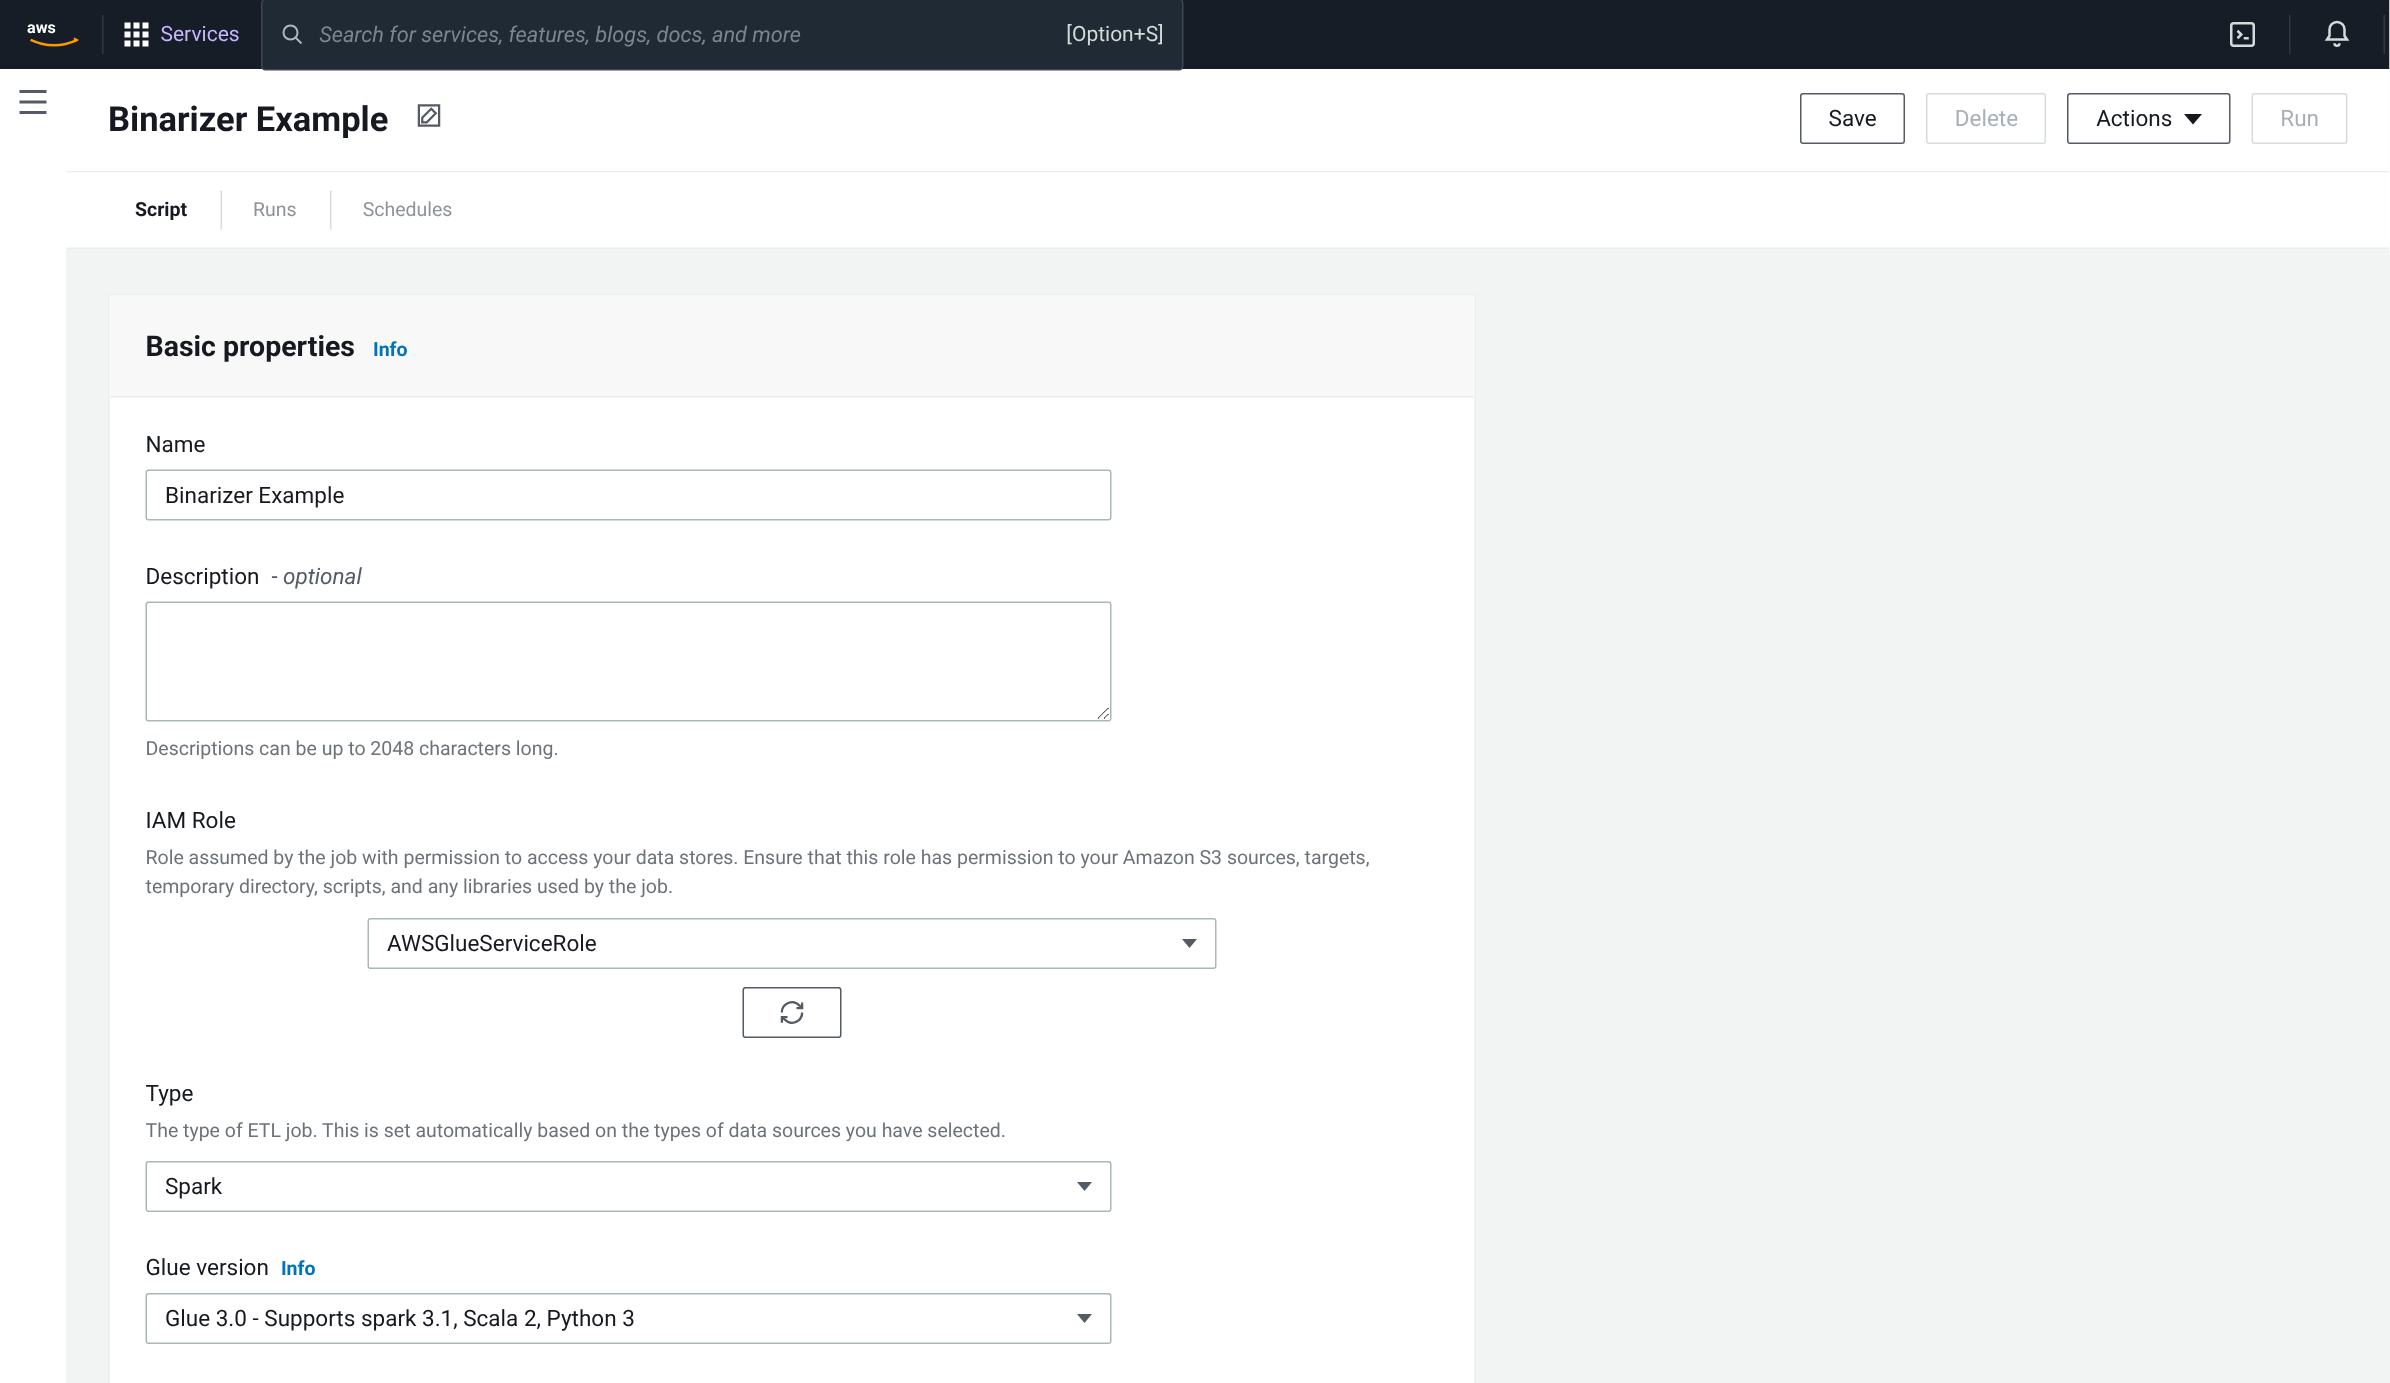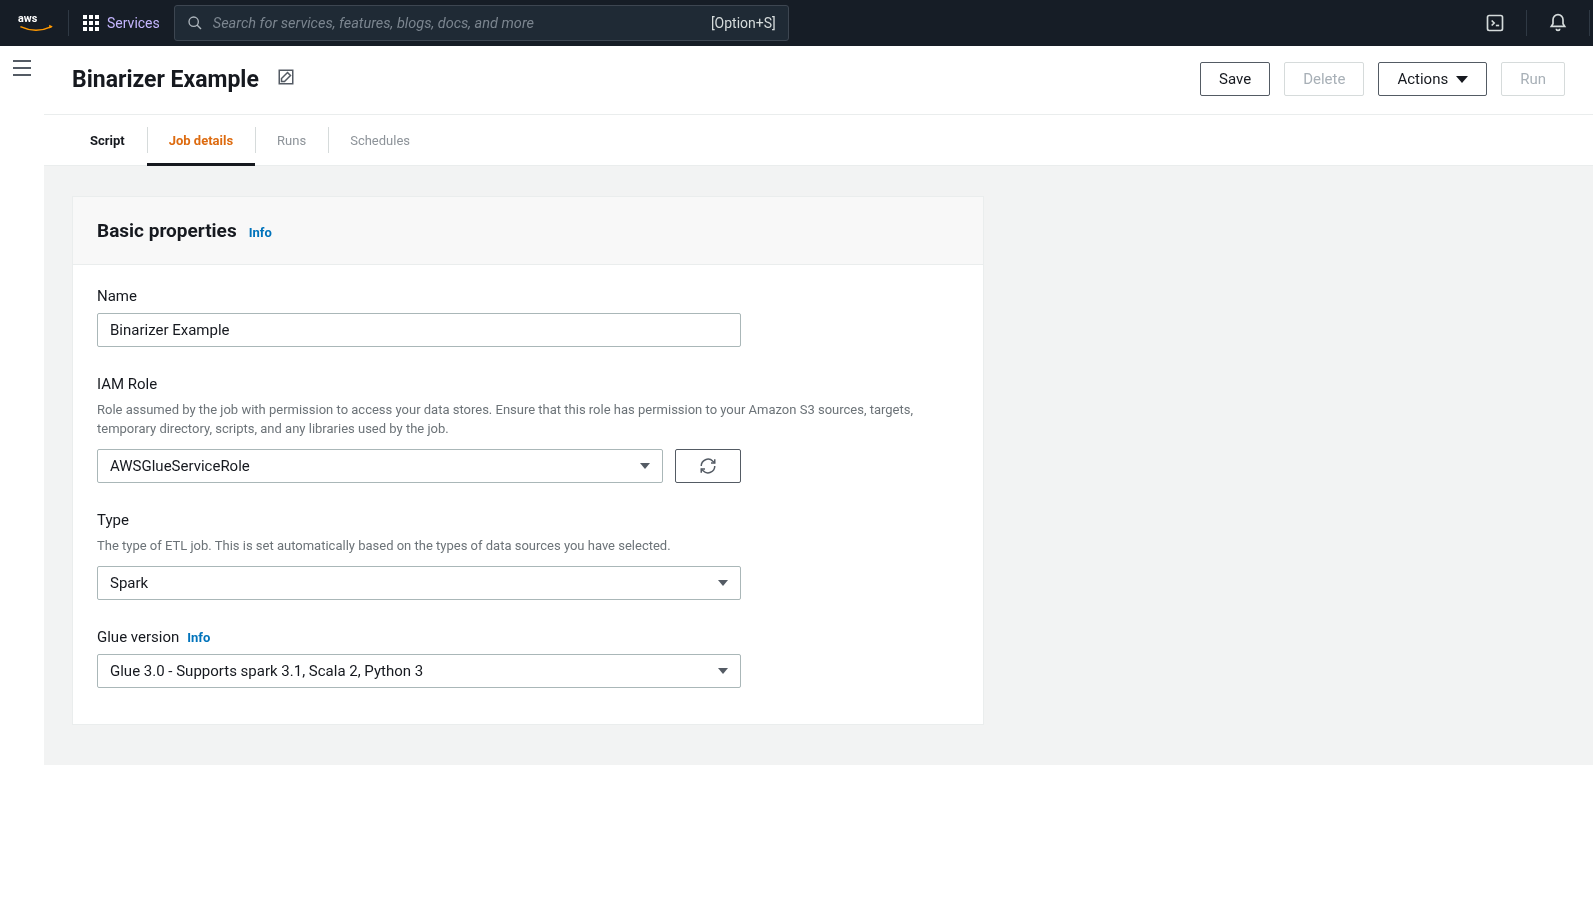--- a/index.html
+++ b/index.html
@@ -17,21 +17,21 @@
   gap: 14px;
 }
 .top-nav .sep { width:1px; height:26px; background:#2f3944; }
 .aws-logo { display:flex; align-items:center; gap:2px; }
 .aws-logo svg { display:block; }
 
 .services-link { display:flex; align-items:center; gap:8px; font-size:14px; color:#c4b5fd; cursor:pointer; }
 .grid-icon { display:grid; grid-template-columns:repeat(3,4px); grid-template-rows:repeat(3,4px); gap:2px; }
 .grid-icon span{ background:#fff; width:4px; height:4px; }
 
-.search-wrap { flex:none; display:flex; align-items:center; background:#1f2a35; border:1px solid #3d4651; border-radius:3px; height:36px; width:615px; padding:0 12px; gap:10px; color:#879196; }
+.search-wrap { flex:none; display:flex; align-items:center; background:#1f2a35; border:1px solid #3d4651; border-radius:3px; height:48px; width:615px; padding:0 12px; gap:10px; color:#879196; }
 .search-wrap input { flex:1; background:transparent; border:none; outline:none; font-size:14.5px; font-style:italic; color:#d5dbdb; }
 .search-wrap input::placeholder{ color:#7b858f; }
 .search-shortcut{ font-size:14px; color:#d5dbdb; font-style:normal;margin-left:12px; }
 
 .top-nav .spacer{ flex:1; }
 .nav-icon-btn{ display:flex; align-items:center; justify-content:center; width:34px; height:34px; color:#d5dbdb; cursor:pointer; }
 
 
 .side-toggle{ position:absolute; left:0; top:46px; width:44px; height:44px; display:flex; align-items:center; justify-content:center; cursor:pointer; }
 .side-toggle svg{ stroke:#545b64; }
@@ -78,21 +78,21 @@
 
 .text-input, .textarea, .select{
   width:644px; border:1px solid #aab7b8; border-radius:2px; font-size:15px; color:#16191f;
   padding:7px 12px; background:#fff;
 }
 .text-input{ height:34px; }
 .textarea{ height:80px; resize:both; }
 .select{ height:34px; display:flex; align-items:center; justify-content:space-between; cursor:pointer; }
 .select .caret{ width:0;height:0;border-left:5px solid transparent;border-right:5px solid transparent;border-top:6px solid #545b64; }
 
-.role-row{ display:flex; align-items:center; gap:12px; }
+.role-row{ display:flex; align-items:center; gap:12px;flex-direction:column; }
 .role-row .select{ width:566px; }
 .icon-btn{ width:66px; height:34px; display:inline-flex; align-items:center; justify-content:center; border:1px solid #545b64; border-radius:2px; background:#fff; cursor:pointer; }
 
 </style>
 </head>
 <body>
 
 <div class="top-nav">
   <div class="aws-logo">
     <svg width="36" height="22" viewBox="0 0 60 36">
@@ -180,23 +180,20 @@
       <button class="btn disabled">
           <span>Run</span>
         </button>
     </div>
   </div>
 
   <div class="tab-strip">
     <div class="tab plain">
         <span>Script</span>
       </div>
-    <div class="tab active">
-        <span>Job details</span>
-      </div>
     <div class="tab dim">
         <span>Runs</span>
       </div>
     <div class="tab dim">
         <span>Schedules</span>
       </div>
   </div>
 
   <div class="main-scroll">
     <div class="panel">
@@ -205,20 +202,28 @@
         <span class="info-link">Info</span>
       </div>
 
       <div class="panel-body">
 
         <div class="field">
           <div class="field-label">Name</div>
           <input class="text-input" type="text" value="Binarizer Example" style="">
         </div>
 
+        <div class="field">
+          <div class="field-label">
+            <span>Description</span>
+            <span class="optional">- optional</span>
+          </div>
+          <textarea class="textarea" style=""></textarea>
+          <div class="field-help">Descriptions can be up to 2048 characters long.</div>
+        </div>
 
         <div class="field">
           <div class="field-label">IAM Role</div>
           <div class="field-desc">Role assumed by the job with permission to access your data stores. Ensure that this role has permission to your Amazon S3 sources, targets, temporary directory, scripts, and any libraries used by the job.</div>
           <div class="role-row">
             <div class="select">
               <span>AWSGlueServiceRole</span>
               <span class="caret"></span>
             </div>
             <div class="icon-btn">

